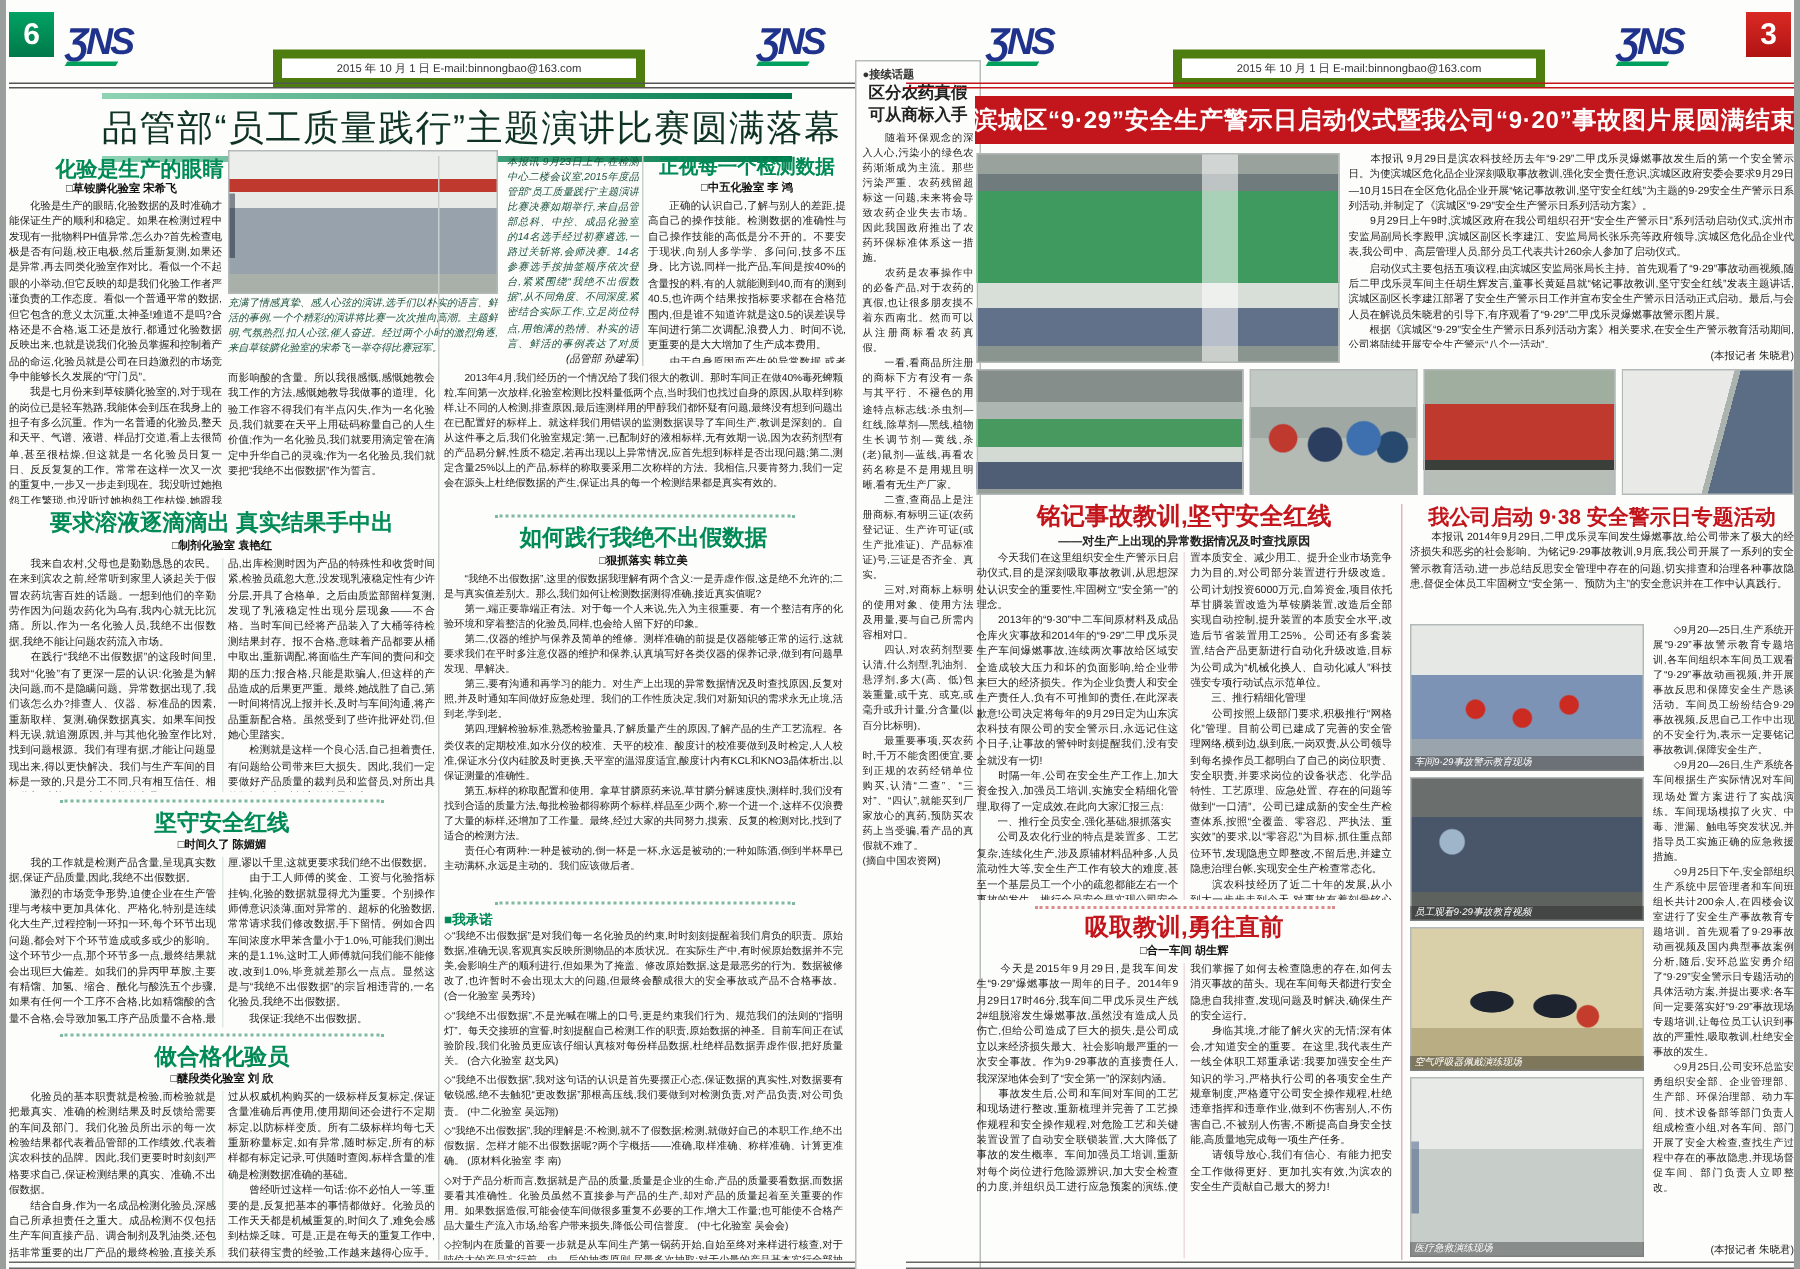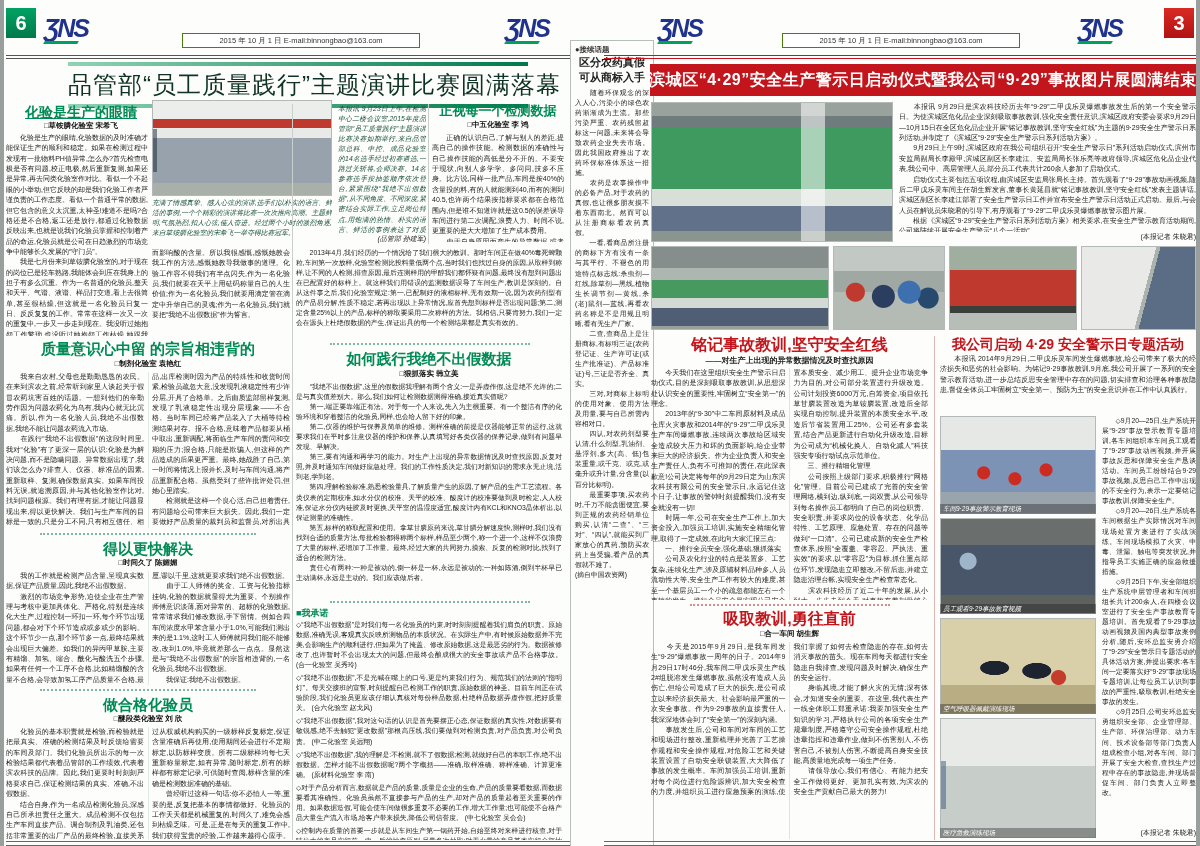--- a/index.html
+++ b/index.html
@@ -10,21 +10,21 @@
   
   .pagebox{position:absolute;width:30px;height:30px;color:#fff;font-size:20px;font-weight:900;
            display:flex;align-items:center;justify-content:center;}
   .pagebox.green{background:linear-gradient(180deg,#00a263,#00794a);}
   .pagebox.red{background:linear-gradient(180deg,#d92a24,#b01313);}
   .bns{font-size:25px;font-weight:900;font-style:italic;color:#20338c;letter-spacing:-2px;line-height:1;}
   .sectitle{position:absolute;text-align:center;}
   .sec-big{font-size:23px;font-weight:900;letter-spacing:3px;}
   .sec-small{font-size:13px;font-weight:700;margin-left:6px;}
   .g{color:#00915a;} .r{color:#c3151c;}
-  .datebox{position:absolute;height:13px;border:1px solid #4d7c0f;background:#fff;
+  .datebox{position:absolute;height:13px;border:6px solid #4d7c0f;background:#fff;
            font-size:7.5px;color:#333;display:flex;align-items:center;justify-content:center;}
   .toprule{position:absolute;height:2px;border-top:1px solid #555;border-bottom:1px solid #555;}
   .toprule.red{border-color:#c3151c;}
   
   .gbar{height:4px;background:linear-gradient(90deg,#8fd3b4,#00794a);}
   .banner-g{position:absolute;}
   .banner-g .btxt{font-size:24px;font-weight:400;color:#0e3325;text-align:center;
                   letter-spacing:1px;padding:3px 0;white-space:nowrap;}
   .banner-r{position:absolute;background:#c3151c;color:#ffffff;font-weight:900;font-size:16px;
             display:flex;align-items:center;justify-content:center;letter-spacing:.5px;white-space:nowrap;}
@@ -114,21 +114,21 @@
     <span class="bns">ƷNS</span><span style="display:block;width:34px;height:3px;background:#00a05e;transform:skewX(-30deg);"></span>
   </div>
   <div class="toprule" style="left:6px;top:55px;width:590px;"></div>
 
   <div class="banner-g" style="left:68px;top:62px;width:460px;">
     <div class="gbar"></div>
     <div class="btxt">品管部“员工质量践行”主题演讲比赛圆满落幕</div>
     <div class="gbar"></div>
   </div>
 
-  <div class="hl green" style="left:6px;top:104px;width:150px;font-size:14px;text-decoration:underline;">化验是生产的眼睛</div>
+  <div class="hl green" style="left:18px;top:104px;width:150px;font-size:14px;">化验是生产的眼睛</div>
   <div class="by" style="left:6px;top:121px;width:150px;">□草铵膦化验室 宋希飞</div>
   <div class="blk" style="left:6px;top:133px;width:142px;height:203px;">
     <div class="body">　　化验是生产的眼睛,化验数据的及时准确才能保证生产的顺利和稳定。如果在检测过程中发现有一批物料PH值异常,怎么办?首先检查电极是否有问题,校正电极,然后重新复测,如果还是异常,再去同类化验室作对比。看似一个不起眼的小举动,但它反映的却是我们化验工作者严谨负责的工作态度。看似一个普通平常的数据,但它包含的意义太沉重,太神圣!难道不是吗?合格还是不合格,返工还是放行,都通过化验数据反映出来,也就是说我们化验员掌握和控制着产品的命运,化验员就是公司在日趋激烈的市场竞争中能够长久发展的“守门员”。
 　　我是七月份来到草铵膦化验室的,对于现在的岗位已是轻车熟路,我能体会到压在我身上的担子有多么沉重。作为一名普通的化验员,整天和天平、气谱、液谱、样品打交道,看上去很简单,甚至很枯燥,但这就是一名化验员日复一日、反反复复的工作。常常在这样一次又一次的重复中,一步又一步走到现在。我没听过她抱怨工作繁琐,也没听过她抱怨工作枯燥,她跟我说的最多的就是操作要心细,态度要严谨。例如:在滴定测酸含量的时候,要求溶液逐滴滴出,在滴定到半滴时要呈悬而不滴状态,如果不是有耐心和坚持如一的态度就很容易滴定过量,从</div>
   </div>
 
   <div class="ph ph-contest" style="left:152px;top:100px;width:180px;height:96px;"></div>
   <div class="blk" style="left:152px;top:198px;width:180px;height:46px;">
     <div class="body it" style="font-size:6.8px;">充满了情感真挚、感人心弦的演讲,选手们以朴实的语言、鲜活的事例,一个个精彩的演讲将比赛一次次推向高潮。主题鲜明,气氛热烈,扣人心弦,催人奋进。经过两个小时的激烈角逐,来自草铵膦化验室的宋希飞一举夺得比赛冠军。</div>
   </div>
@@ -145,31 +145,31 @@
   <div class="by" style="left:432px;top:120px;width:132px;">□中五化验室 李 鸿</div>
   <div class="blk" style="left:432px;top:133px;width:132px;height:109px;">
     <div class="body">　　正确的认识自己,了解与别人的差距,提高自己的操作技能。检测数据的准确性与自己操作技能的高低是分不开的。不要安于现状,向别人多学学、多问问,技多不压身。比方说,同样一批产品,车间是按40%的含量投的料,有的人就能测到40,而有的测到40.5,也许两个结果按指标要求都在合格范围内,但是谁不知道许就是这0.5的误差误导车间进行第二次调配,浪费人力、时间不说,更重要的是大大增加了生产成本费用。
 　　由于自身原因而产生的异常数据,或者将错误数据传递给车间,也属于一种隐性的假数据。因此我们在检测出异常数据时,一定要慎重,要从各个方面查找原因。</div>
   </div>
 
   <div class="blk" style="left:296px;top:248px;width:266px;height:90px;">
     <div class="body" style="font-size:6.8px;">　　2013年4月,我们经历的一个情况给了我们很大的教训。那时车间正在做40%毒死蜱颗粒,车间第一次放样,化验室检测比投料量低两个点,当时我们也找过自身的原因,从取样到称样,让不同的人检测,排查原因,最后连测样用的甲醇我们都怀疑有问题,最终没有想到问题出在已配置好的标样上。就这样我们用错误的监测数据误导了车间生产,教训是深刻的。自从这件事之后,我们化验室规定:第一,已配制好的液相标样,无有效期一说,因为农药剂型有的产品易分解,性质不稳定,若再出现以上异常情况,应首先想到标样是否出现问题;第二,测定含量25%以上的产品,标样的称取要采用二次称样的方法。我相信,只要肯努力,我们一定会在源头上杜绝假数据的产生,保证出具的每一个检测结果都是真实有效的。</div>
   </div>
 
-  <div class="hl green" style="left:6px;top:340px;width:284px;font-size:15px;">质量意识心中留  的宗旨相违背的</div>
+  <div class="hl green" style="left:6px;top:340px;width:284px;font-size:15px;">要求溶液逐滴滴出  真实结果手中出</div>
   <div class="by" style="left:6px;top:359px;width:284px;">□制剂化验室 袁艳红</div>
   <div class="blk" style="left:6px;top:372px;width:284px;height:156px;">
     <div class="body cols2">　　我来自农村,父母也是勤勤恳恳的农民。在来到滨农之前,经常听到家里人谈起关于假冒农药坑害百姓的话题。一想到他们的辛勤劳作因为问题农药化为乌有,我内心就无比沉痛。所以,作为一名化验人员,我绝不出假数据,我绝不能让问题农药流入市场。
 　　在践行“我绝不出假数据”的这段时间里,我对“化验”有了更深一层的认识:化验是为解决问题,而不是隐瞒问题。异常数据出现了,我们该怎么办?排查人、仪器、标准品的因素,重新取样、复测,确保数据真实。如果车间投料无误,就追溯原因,并与其他化验室作比对,找到问题根源。我们有理有据,才能让问题显现出来,得以更快解决。我们与生产车间的目标是一致的,只是分工不同,只有相互信任、相互监督,才能更好生产合格的产品。
 　　前段时间有一个500g/L的乙草胺乳油产品,出库检测时因为产品的特殊性和收货时间紧,检验员疏忽大意,没发现乳液稳定性有少许分层,开具了合格单。之后由质监部留样复测,发现了乳液稳定性出现分层现象——不合格。当时车间已经将产品装入了大桶等待检测结果封存。报不合格,意味着产品都要从桶中取出,重新调配,将面临生产车间的责问和交期的压力;报合格,只能是欺骗人,但这样的产品造成的后果更严重。最终,她战胜了自己,第一时间将情况上报并长,及时与车间沟通,将产品重新配合格。虽然受到了些许批评处罚,但她心里踏实。
 　　检测就是这样一个良心活,自己担着责任,有问题给公司带来巨大损失。因此,我们一定要做好产品质量的裁判员和监督员,对所出具的数据负责,对判定的结果负责。</div>
   </div>
   <div class="dvg" style="left:40px;top:533px;width:216px;"></div>
 
-  <div class="hl green" style="left:6px;top:540px;width:284px;font-size:15px;">得以更快解决</div>
+  <div class="hl green" style="left:6px;top:540px;width:284px;font-size:15px;">坚守安全红线</div>
   <div class="by" style="left:6px;top:558px;width:284px;">□时间久了 陈媚媚</div>
   <div class="blk" style="left:6px;top:571px;width:284px;height:114px;">
     <div class="body cols2">　　我的工作就是检测产品含量,呈现真实数据,保证产品质量,因此,我绝不出假数据。
 　　激烈的市场竞争形势,迫使企业在生产管理与考核中更加具体化、严格化,特别是连续化大生产,过程控制一环扣一环,每个环节出现问题,都会对下个环节造成或多或少的影响。这个环节少一点,那个环节多一点,最终结果就会出现巨大偏差。如我们的异丙甲草胺,主要有精馏、加氢、缩合、酰化与酸洗五个步骤,如果有任何一个工序不合格,比如精馏酸的含量不合格,会导致加氢工序产品质量不合格,最后导致成品不合格,环环相扣,可谓是差之毫厘,谬以千里,这就更要求我们绝不出假数据。
 　　由于工人师傅的奖金、工资与化验指标挂钩,化验的数据就显得尤为重要。个别操作师傅意识淡薄,面对异常的、超标的化验数据,常常请求我们修改数据,手下留情。例如合四车间浓度水甲苯含量小于1.0%,可能我们测出来的是1.1%,这时工人师傅就问我们能不能修改,改到1.0%,毕竟就差那么一点点。显然这是与“我绝不出假数据”的宗旨相违背的,一名化验员,我绝不出假数据。
 　　我保证:我绝不出假数据。</div>
   </div>
   <div class="dvg" style="left:40px;top:689px;width:216px;"></div>
 
   <div class="hl green" style="left:6px;top:696px;width:284px;font-size:15px;">做合格化验员</div>
@@ -232,21 +232,21 @@
     </div>
   <div class="abs" style="left:1078px;top:16px;">
     <span class="bns">ƷNS</span><span style="display:block;width:34px;height:3px;background:#00a05e;transform:skewX(-30deg);"></span>
   </div>
   <div class="pagebox red abs" style="left:1164px;top:8px;">
       <span>3</span>
     </div>
   <div class="toprule red" style="left:604px;top:55px;width:592px;"></div>
 
   <div class="banner-r" style="left:650px;top:64px;width:546px;height:32px;">
-    <span>滨城区“4·29”安全生产警示日启动仪式暨我公司“9·29”事故图片展圆满结束</span>
+    <span>滨城区“9·29”安全生产警示日启动仪式暨我公司“9·20”事故图片展圆满结束</span>
   </div>
 
   <div class="ph ph-building" style="left:651px;top:102px;width:242px;height:140px;"></div>
   <div class="blk" style="left:899px;top:102px;width:297px;height:140px;">
     <div class="body">　　本报讯 9月29日是滨农科技经历去年“9·29”二甲戊乐灵爆燃事故发生后的第一个安全警示日。为使滨城区危化品企业深刻吸取事故教训,强化安全责任意识,滨城区政府安委会要求9月29日—10月15日在全区危化品企业开展“铭记事故教训,坚守安全红线”为主题的9·29安全生产警示日系列活动,并制定了《滨城区“9·29”安全生产警示日系列活动方案》。
 　　9月29日上午9时,滨城区政府在我公司组织召开“安全生产警示日”系列活动启动仪式,滨州市安监局副局长李殿甲,滨城区副区长李建江、安监局局长张乐亮等政府领导,滨城区危化品企业代表,我公司中、高层管理人员,部分员工代表共计260余人参加了启动仪式。
 　　启动仪式主要包括五项议程,由滨城区安监局张局长主持。首先观看了“9·29”事故动画视频,随后二甲戊乐灵车间主任胡生辉发言,董事长黄延昌就“铭记事故教训,坚守安全红线”发表主题讲话,滨城区副区长李建江部署了安全生产警示日工作并宣布安全生产警示日活动正式启动。最后,与会人员在解说员朱晓君的引导下,有序观看了“9·29”二甲戊乐灵爆燃事故警示图片展。
 　　根据《滨城区“9·29”安全生产警示日系列活动方案》相关要求,在安全生产警示教育活动期间,公司将陆续开展安全生产警示“八个一活动”。</div>
     <div class="sign">(本报记者 朱晓君)</div>
   </div>
@@ -277,21 +277,21 @@
   <div class="by" style="left:651px;top:629px;width:277px;">□合一车间 胡生辉</div>
   <div class="blk" style="left:651px;top:642px;width:277px;height:197px;">
     <div class="body cols2 red-rule">　　今天是2015年9月29日,是我车间发生“9·29”爆燃事故一周年的日子。2014年9月29日17时46分,我车间二甲戊乐灵生产线2#组脱溶发生爆燃事故,虽然没有造成人员伤亡,但给公司造成了巨大的损失,是公司成立以来经济损失最大、社会影响最严重的一次安全事故。作为9·29事故的直接责任人,我深深地体会到了“安全第一”的深刻内涵。
 　　事故发生后,公司和车间对车间的工艺和现场进行整改,重新梳理并完善了工艺操作规程和安全操作规程,对危险工艺和关键装置设置了自动安全联锁装置,大大降低了事故的发生概率。车间加强员工培训,重新对每个岗位进行危险源辨识,加大安全检查的力度,并组织员工进行应急预案的演练,使我们掌握了如何去检查隐患的存在,如何去消灭事故的苗头。现在车间每天都进行安全隐患自我排查,发现问题及时解决,确保生产的安全运行。
 　　身临其境,才能了解火灾的无情;深有体会,才知道安全的重要。在这里,我代表生产一线全体职工郑重承诺:我要加强安全生产知识的学习,严格执行公司的各项安全生产规章制度,严格遵守公司安全操作规程,杜绝违章指挥和违章作业,做到不伤害别人,不伤害自己,不被别人伤害,不断提高自身安全技能,高质量地完成每一项生产任务。
 　　请领导放心,我们有信心、有能力把安全工作做得更好、更加扎实有效,为滨农的安全生产贡献自己最大的努力!</div>
   </div>
 
   <div class="vrule red" style="left:934px;top:336px;height:504px;"></div>
 
-  <div class="hl red" style="left:940px;top:336px;width:256px;font-size:14px;">我公司启动 4·29 安全警示日专题活动</div>
+  <div class="hl red" style="left:940px;top:336px;width:256px;font-size:14px;">我公司启动 9·38 安全警示日专题活动</div>
   <div class="blk" style="left:940px;top:354px;width:256px;height:58px;">
     <div class="body">　　本报讯 2014年9月29日,二甲戊乐灵车间发生爆燃事故,给公司带来了极大的经济损失和恶劣的社会影响。为铭记9·29事故教训,9月底,我公司开展了一系列的安全警示教育活动,进一步总结反思安全管理中存在的问题,切实排查和治理各种事故隐患,督促全体员工牢固树立“安全第一、预防为主”的安全意识并在工作中认真践行。</div>
   </div>
 
   <div class="ph ph-meeting" style="left:940px;top:416px;width:156px;height:98px;">
     <div class="pcap">车间9·29事故警示教育现场</div>
   </div>
   <div class="ph ph-darkroom" style="left:940px;top:518px;width:156px;height:96px;">
     <div class="pcap">员工观看9·29事故教育视频</div>
   </div>

